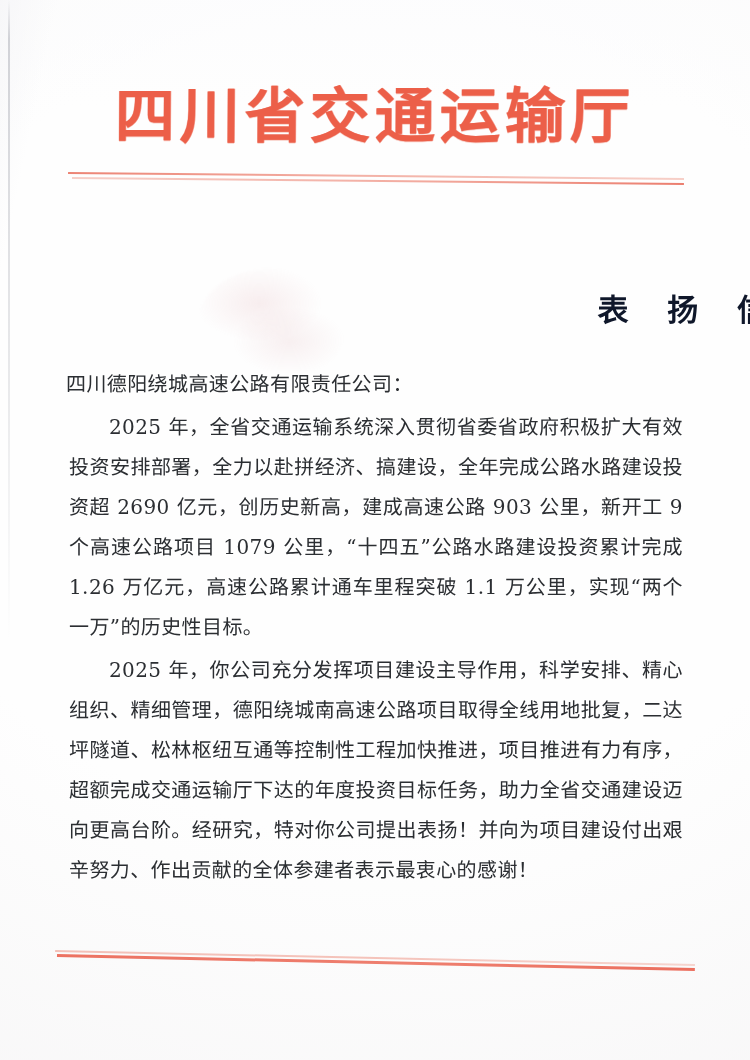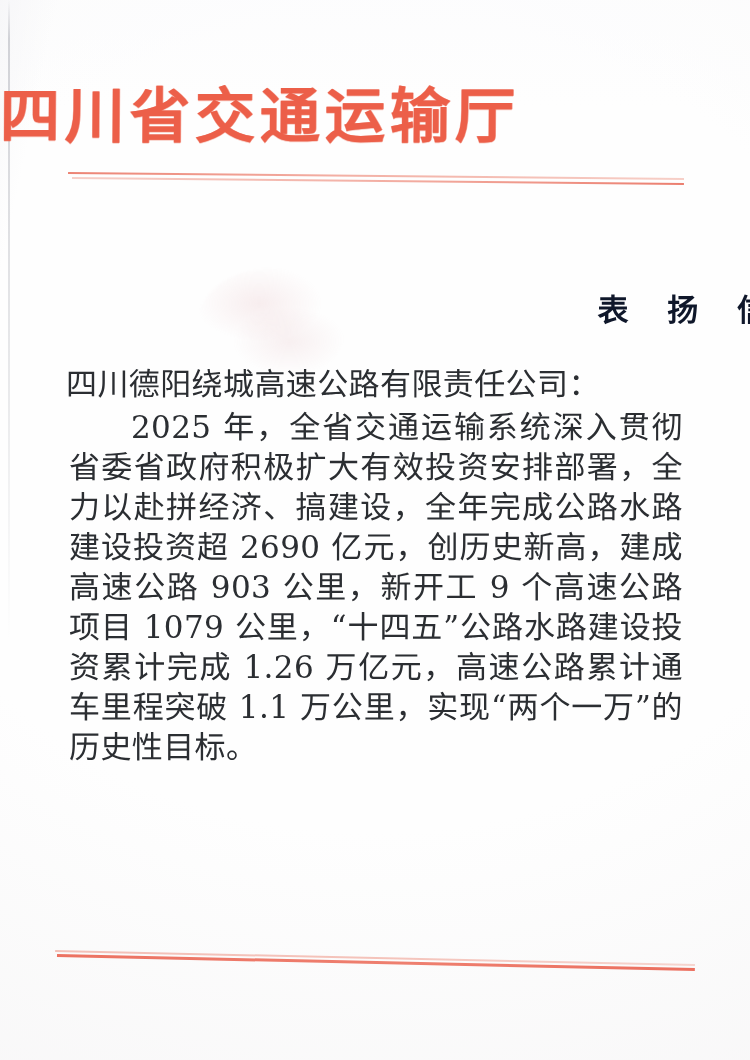--- a/index.html
+++ b/index.html
@@ -44,21 +44,21 @@
     background: linear-gradient(180deg, rgba(186,188,194,0.0) 0%, rgba(176,178,186,0.55) 6%, rgba(186,188,194,0.30) 62%, rgba(255,255,255,0) 100%);
     pointer-events: none;
   }
 
   
   .letterhead {
     position: absolute;
     top: 86px;
     left: 0;
     width: 750px;
-    text-align: left;
+    text-align: center;
   }
   .letterhead-title {
     display: inline-block;
     font-family: "DejaVu Serif", "Liberation Serif", serif;
     font-size: 60px;
     line-height: 1.02;
     font-weight: 700;
     color: #ec5f49;
     letter-spacing: 5px;
     text-shadow:
@@ -120,21 +120,21 @@
     pointer-events: none;
   }
 
   
   .letter-body {
     position: absolute;
     top: 364px;
     left: 66px;
     width: 620px;
     color: #2b2e32;
-    font-size: 31px;
+    font-size: 20px;
     line-height: 40px;
     font-family: "DejaVu Serif", "Liberation Serif", serif;
   }
   .salutation {
     margin: 0 0 0 0;
     text-align: left;
     letter-spacing: 0.4px;
   }
   .para {
     margin: 3px;
@@ -182,20 +182,21 @@
     <div class="r2"></div>
   </div>
 
   <div class="seal-smudge"></div>
 
   <div class="doc-title">表 扬 信</div>
 
   <div class="letter-body">
     <p class="salutation">四川德阳绕城高速公路有限责任公司：</p>
     <p class="para">2025 年，全省交通运输系统深入贯彻省委省政府积极扩大有效投资安排部署，全力以赴拼经济、搞建设，全年完成公路水路建设投资超 2690 亿元，创历史新高，建成高速公路 903 公里，新开工 9 个高速公路项目 1079 公里，“十四五”公路水路建设投资累计完成 1.26 万亿元，高速公路累计通车里程突破 1.1 万公里，实现“两个一万”的历史性目标。</p>
+    <p class="para">2025 年，你公司充分发挥项目建设主导作用，科学安排、精心组织、精细管理，德阳绕城南高速公路项目取得全线用地批复，二达坪隧道、松林枢纽互通等控制性工程加快推进，项目推进有力有序，超额完成交通运输厅下达的年度投资目标任务，助力全省交通建设迈向更高台阶。经研究，特对你公司提出表扬！并向为项目建设付出艰辛努力、作出贡献的全体参建者表示最衷心的感谢！</p>
   </div>
 
   <div class="rule-bottom">
     <div class="r1"></div>
     <div class="r2"></div>
   </div>
 
 </div>
 
 </body></html>

